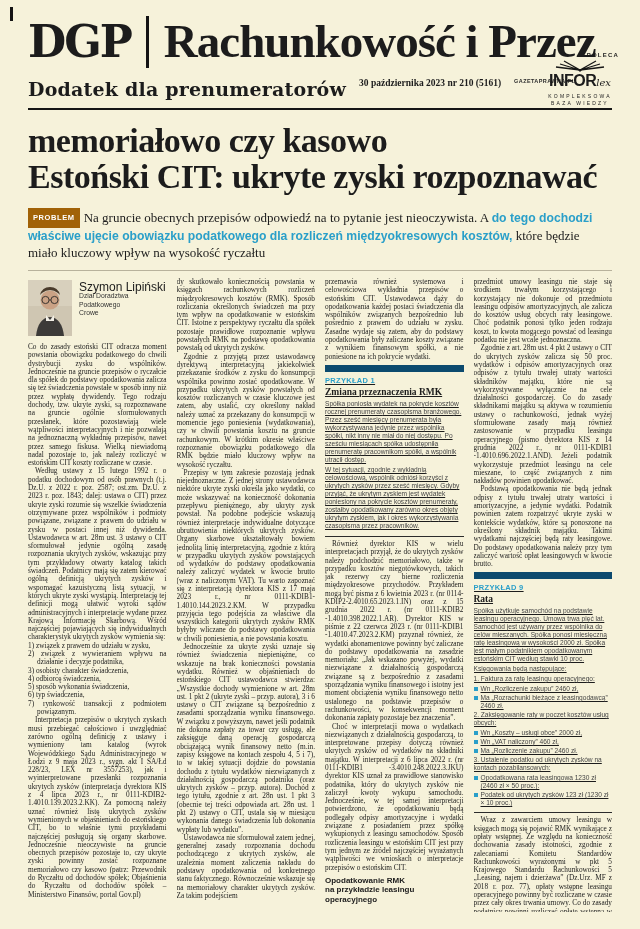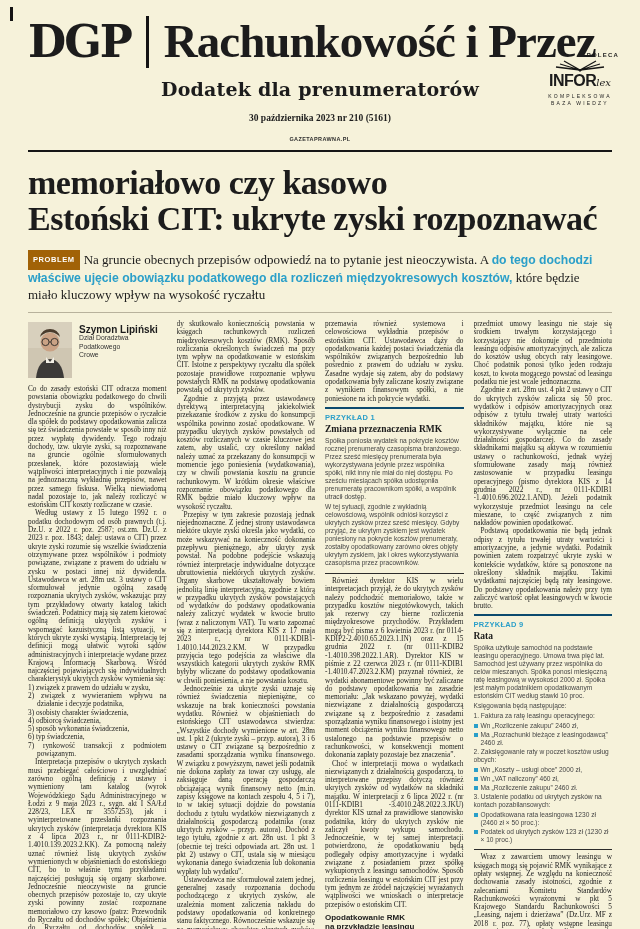--- a/index.html
+++ b/index.html
@@ -5,21 +5,21 @@
   html,body{margin:0;padding:0;background:#8a8a8a;}
   .page{position:relative;width:640px;height:929px;background:#f6f2da;overflow:hidden;
         font-family:"Liberation Serif",serif;color:#1c1c1c;margin:0 auto;}
   .crop-mark{position:absolute;left:10px;top:7px;width:3px;height:14px;background:#141414;}
   
   .mast{padding:14px 28px 0;position:relative;}
   .mast-row{display:flex;align-items:baseline;}
   .brand{font-family:"DejaVu Serif",serif;font-weight:bold;font-size:44px;line-height:56px;letter-spacing:-2px;}
   .mast-bar{width:3px;height:52px;background:#141414;margin:0 15px;align-self:center;}
   .mast-title{font-family:"Liberation Serif",serif;font-weight:bold;font-size:47px;line-height:50px;letter-spacing:-1px;}
-  .sub-row{display:flex;align-items:center;margin-top:8px;gap:13px;flex-direction:column;}
+  .sub-row{display:flex;align-items:flex-start;margin-top:8px;gap:13px;}
   .sub-title{font-family:"DejaVu Serif",serif;font-weight:bold;font-size:19px;letter-spacing:.2px;}
   .issue{font-weight:bold;font-size:9.5px;}
   .site{font-family:"Liberation Sans",sans-serif;font-weight:bold;font-size:5.5px;letter-spacing:.4px;color:#2c2c2c;}
   .infor{position:absolute;right:21px;top:52px;width:78px;text-align:center;}
   .poleca{font-family:"Liberation Sans",sans-serif;font-weight:bold;font-size:6px;letter-spacing:1.2px;text-align:right;margin-bottom:2px;}
   .wings{display:block;margin:0 auto;}
   .infor-name{font-family:"Liberation Sans",sans-serif;font-weight:bold;font-size:16px;letter-spacing:-.5px;line-height:16px;}
   .infor-lex{font-family:"DejaVu Serif",serif;font-style:italic;font-weight:normal;font-size:10px;letter-spacing:0;}
   .infor-tag{font-family:"Liberation Sans",sans-serif;font-size:5px;letter-spacing:2.2px;line-height:7px;color:#222;margin-top:2px;}
   .rule-thick{margin:8px 28px 0;border-bottom:2.5px solid #161616;}
@@ -30,28 +30,28 @@
   .badge{display:inline-block;background:#a16207;color:#fff;font-family:"Liberation Sans",sans-serif;
          font-weight:bold;font-size:7.5px;letter-spacing:.6px;padding:2px 5px 1.5px;vertical-align:2px;margin-right:4px;}
   .hl{font-family:"Liberation Sans",sans-serif;font-weight:bold;color:#2a9fc9;font-size:12.2px;}
   .rule-thin{margin:9px 28px 0;border-bottom:1px solid #b8b29c;}
   
   .columns{display:flex;gap:10px;margin:7px 28px 0;height:634px;overflow:hidden;}
   .col{flex:1 1 0;overflow:hidden;min-width:0;}
   .author{display:flex;gap:7px;margin:2px 0 7px;align-items:flex-start;}
   .author-photo{width:44px;height:56px;flex:none;display:block;}
   .author-meta{padding-top:3px;}
-  .author-name{font-family:"Liberation Sans",sans-serif;font-weight:bold;font-size:10px;line-height:9px;}
+  .author-name{font-family:"Liberation Sans",sans-serif;font-weight:normal;font-size:12px;line-height:9px;}
   .author-role{font-family:"Liberation Sans",sans-serif;font-size:6.8px;line-height:8.5px;color:#333;}
   .para{margin:0;font-size:7.3px;line-height:8.3px;text-align:justify;}
   .ind{text-indent:7px;}
   .numitem{padding-left:9px;text-indent:-9px;}
   .subhead{margin:4px 0 1px;font-family:"Liberation Sans",sans-serif;font-weight:bold;
            font-size:8px;line-height:9.5px;white-space:pre-line;}
-  .example{margin:4px 0 3px;padding:3px 0 4px;border-top:2px solid #0c4a6e;border-bottom:1px solid #2b2b2b;}
+  .example{margin:4px 0 3px;padding:3px 0 4px;border-top:7px solid #0c4a6e;border-bottom:1px solid #2b2b2b;text-decoration:underline;}
   .ex-label{font-family:"Liberation Sans",sans-serif;font-weight:bold;font-size:7.5px;
             letter-spacing:.3px;color:#2a9fc9;margin:1px 0 2px;}
   .ex-title{margin:0 0 3px;font-family:"Liberation Serif",serif;font-weight:bold;font-size:9.5px;line-height:10px;}
   .ex-p{margin:0 0 2px;font-family:"Liberation Sans",sans-serif;font-size:6.6px;line-height:8px;color:#454545;}
   .ex-li{display:flex;gap:3px;font-family:"Liberation Sans",sans-serif;font-size:6.6px;line-height:8px;color:#454545;margin:0 0 1px;}
   .sq{width:4px;height:4px;background:#2a9fc9;margin-top:2px;flex:none;}
 </style>
 </head>
 <body>
 

